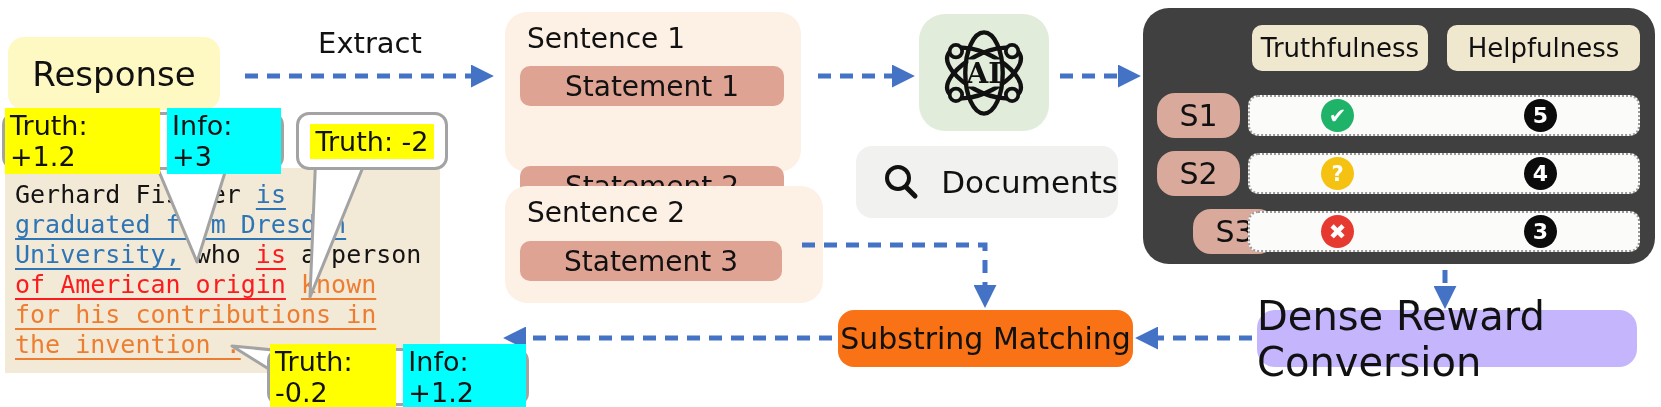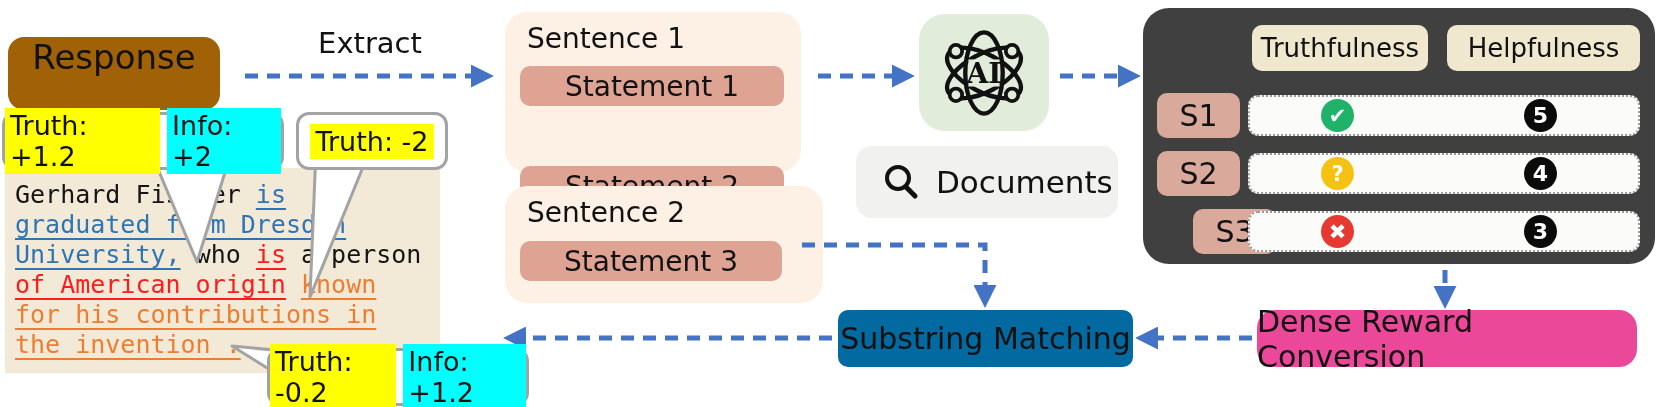--- a/index.html
+++ b/index.html
@@ -3,22 +3,22 @@
 <meta charset="utf-8">
 <style>
   html,body{margin:0;padding:0;background:#fff;}
   #canvas{
     position:relative;width:1661px;height:407px;background:#ffffff;overflow:hidden;
     font-family:"DejaVu Sans","Liberation Sans",sans-serif;color:#111;
   }
   .abs{position:absolute;}
   
   .response-box{
-    left:8px;top:37px;width:212px;height:73px;background:#a16207;border-radius:16px;
-    display:flex;align-items:flex-start;justify-content:center;font-size:34px;
+    left:8px;top:37px;width:212px;height:73px;background:#fef9c3;border-radius:16px;
+    display:flex;align-items:center;justify-content:center;font-size:34px;
   }
   .extract-label{left:280px;top:26px;width:180px;text-align:center;font-size:29px;}
   .callout{
     background:#ffffff;border:3px solid #a3a3a3;border-radius:13px;
     display:flex;align-items:center;justify-content:center;font-size:27px;z-index:6;
   }
   .callout .hl-y{background:#ffff00;padding:2px 5px;}
   .callout .hl-c{background:#00ffff;padding:2px 5px;margin-left:7px;}
   .callout1{left:2px;top:112px;width:276px;height:52px;}
   .callout2{left:296px;top:112px;width:146px;height:52px;}
@@ -39,45 +39,45 @@
   .sentence-label{position:absolute;left:22px;top:10px;font-size:28px;}
   .statement-chip{
     position:absolute;left:15px;width:264px;height:40px;background:#dfa394;border-radius:10px;
     display:flex;align-items:center;justify-content:center;font-size:28px;
   }
   .st1{top:54px;} .st2{top:108px;margin-top:46px;} .st3{top:55px;width:262px;}
   
   .ai-box{left:919px;top:14px;width:130px;height:117px;background:#e1edda;border-radius:26px;
     display:flex;align-items:center;justify-content:center;}
   .documents-box{left:856px;top:146px;width:262px;height:72px;background:#f1f1f0;border-radius:16px;
-    display:flex;align-items:center;gap:16px;padding-left:26px;box-sizing:border-box;font-size:31px;}
+    display:flex;align-items:center;gap:16px;padding-left:26px;box-sizing:border-box;font-size:31px;justify-content:space-between;}
   
   .scores-table{left:1143px;top:8px;width:512px;height:256px;background:#404040;border-radius:26px;}
   .col-chip{position:absolute;top:17px;height:46px;background:#f0e7cf;border-radius:10px;
     display:flex;align-items:center;justify-content:center;font-size:26px;}
   .col-truth{left:109px;width:176px;}
   .col-help{left:304px;width:193px;}
-  .s-chip{position:absolute;left:14px;width:83px;height:45px;background:#d9a99b;border-radius:10px;
+  .s-chip{position:absolute;left:14px;width:83px;height:45px;background:#d9a99b;border-radius:18px;
     display:flex;align-items:center;justify-content:center;font-size:30px;}
   .s1{top:85px;} .s2{top:143px;} .s3{top:201px;margin-left:36px;}
   .score-row{position:absolute;left:105px;width:392px;height:41px;border:2px dotted #9a9a9a;
     border-radius:10px;background:#fbfbfa;box-sizing:border-box;}
   .r1{top:87px;} .r2{top:145px;} .r3{top:203px;}
   .truth-icon{position:absolute;left:71px;top:2px;width:33px;height:33px;border-radius:50%;
     color:#fff;font-size:21px;font-weight:bold;display:flex;align-items:center;justify-content:center;}
   .truth-icon[data-status="correct"]{background:#1fb269;}
   .truth-icon[data-status="uncertain"]{background:#f6c211;}
   .truth-icon[data-status="incorrect"]{background:#e63a30;}
   .help-badge{position:absolute;left:274px;top:2px;width:33px;height:33px;border-radius:50%;
     background:#0b0b0b;color:#fff;font-size:22px;font-weight:bold;display:flex;align-items:center;justify-content:center;}
   
-  .sm-box{left:838px;top:310px;width:295px;height:57px;background:#0369a1;border-radius:10px;
+  .sm-box{left:838px;top:310px;width:295px;height:57px;background:#f97316;border-radius:16px;
     display:flex;align-items:center;justify-content:center;font-size:30px;}
-  .drc-box{left:1257px;top:310px;width:380px;height:57px;background:#ec4899;border-radius:18px;
-    display:flex;align-items:center;justify-content:center;font-size:30px;}
+  .drc-box{left:1257px;top:310px;width:380px;height:57px;background:#c4b5fd;border-radius:18px;
+    display:flex;align-items:center;justify-content:center;font-size:40px;}
   
   #overlay{position:absolute;left:0;top:0;z-index:5;pointer-events:none;}
 </style>
 </head>
 <body>
 
 <div id="canvas">
 
   <div class="abs response-box">
     <span>Response</span>
@@ -173,21 +173,21 @@
       <line x1="1060" y1="76" x2="1134" y2="76" marker-end="url(#ah)"></line>
       <polyline points="802,245 985,245 985,301" marker-end="url(#ah)"></polyline>
       <line x1="1445" y1="270" x2="1445" y2="302" marker-end="url(#ah)"></line>
       <line x1="1252" y1="338" x2="1142" y2="338" marker-end="url(#ah)"></line>
       <line x1="832" y1="338" x2="510" y2="338" marker-end="url(#ah)"></line>
     </g>
   </svg>
 
   <div class="abs callout callout1">
     <span class="hl-y">Truth: +1.2</span>
-    <span class="hl-c">Info: +2</span>
+    <span class="hl-c">Info: +3</span>
   </div>
   <div class="abs callout callout2">
     <span class="hl-y">Truth: -2</span>
   </div>
   <div class="abs callout callout3">
     <span class="hl-y">Truth: -0.2</span>
     <span class="hl-c">Info: +1.2</span>
   </div>
 
 </div>

